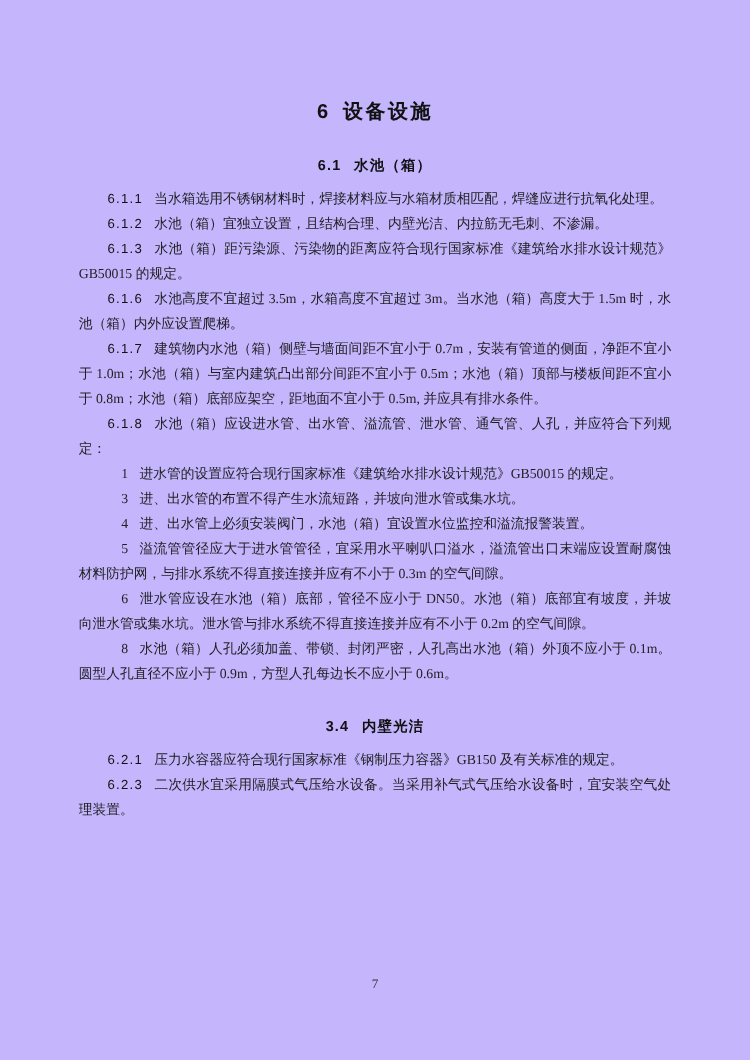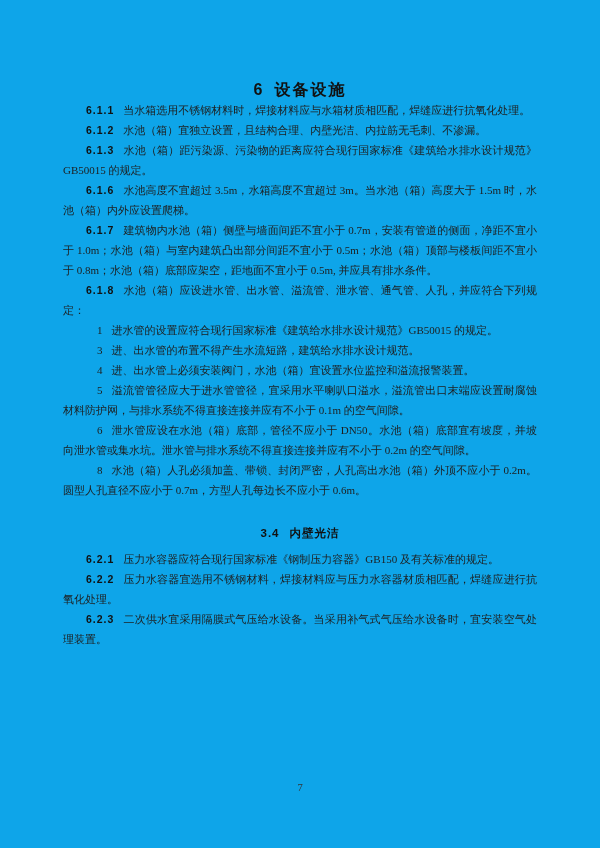--- a/index.html
+++ b/index.html
@@ -11,21 +11,21 @@
     height: 848px;
     background: #ffffff;
     position: relative;
     font-family: "Liberation Serif", "DejaVu Serif", serif;
     color: #1e1e1e;
     overflow: hidden;
   }
   .page {
     position: absolute;
     inset: 0;
-    background: #0ea5e9;
+    background: #c4b5fd;
   }
   .content {
     position: absolute;
     left: 63px;
     top: 80px;
     width: 474px;
   }
   .chapter {
     margin: 0;
     text-align: center;
@@ -56,21 +56,21 @@
   }
   p.clause {
     margin: 0;
     font-size: 11px;
     line-height: 20px;
     text-align: justify;
     text-indent: 23px;
   }
   .cnum {
     font-family: "Liberation Sans", "DejaVu Sans", sans-serif;
-    font-weight: bold;
+    font-weight: normal;
     font-size: 10.5px;
     letter-spacing: 1px;
     margin-right: 9px;
     color: #111;
   }
   p.subitem {
     margin: 0;
     font-size: 11px;
     line-height: 20px;
     text-align: justify;
@@ -90,53 +90,53 @@
   }
 </style>
 </head>
 <body>
 
 <div class="page">
   <div class="content">
 
     <h1 class="chapter"><span class="num">6</span><span>设备设施</span></h1>
 
+    <div class="section-heading"><span class="num">6.1</span><span>水池（箱）</span></div>
 
     <p class="clause"><b class="cnum">6.1.1</b><span>当水箱选用不锈钢材料时，焊接材料应与水箱材质相匹配，焊缝应进行抗氧化处理。</span></p>
 
     <p class="clause"><b class="cnum">6.1.2</b><span>水池（箱）宜独立设置，且结构合理、内壁光洁、内拉筋无毛刺、不渗漏。</span></p>
 
     <p class="clause"><b class="cnum">6.1.3</b><span>水池（箱）距污染源、污染物的距离应符合现行国家标准《建筑给水排水设计规范》GB50015 的规定。</span></p>
 
 
 
     <p class="clause"><b class="cnum">6.1.6</b><span>水池高度不宜超过 3.5m，水箱高度不宜超过 3m。当水池（箱）高度大于 1.5m 时，水池（箱）内外应设置爬梯。</span></p>
 
     <p class="clause"><b class="cnum">6.1.7</b><span>建筑物内水池（箱）侧壁与墙面间距不宜小于 0.7m，安装有管道的侧面，净距不宜小于 1.0m；水池（箱）与室内建筑凸出部分间距不宜小于 0.5m；水池（箱）顶部与楼板间距不宜小于 0.8m；水池（箱）底部应架空，距地面不宜小于 0.5m, 并应具有排水条件。</span></p>
 
     <p class="clause"><b class="cnum">6.1.8</b><span>水池（箱）应设进水管、出水管、溢流管、泄水管、通气管、人孔，并应符合下列规定：</span></p>
 
     <p class="subitem"><span class="inum">1</span><span>进水管的设置应符合现行国家标准《建筑给水排水设计规范》GB50015 的规定。</span></p>
 
 
-    <p class="subitem"><span class="inum">3</span><span>进、出水管的布置不得产生水流短路，建筑给水排水设计规范。</span></p>
+    <p class="subitem"><span class="inum">3</span><span>进、出水管的布置不得产生水流短路，并坡向泄水管或集水坑。</span></p>
 
     <p class="subitem"><span class="inum">4</span><span>进、出水管上必须安装阀门，水池（箱）宜设置水位监控和溢流报警装置。</span></p>
 
-    <p class="subitem"><span class="inum">5</span><span>溢流管管径应大于进水管管径，宜采用水平喇叭口溢水，溢流管出口末端应设置耐腐蚀材料防护网，与排水系统不得直接连接并应有不小于 0.1m 的空气间隙。</span></p>
+    <p class="subitem"><span class="inum">5</span><span>溢流管管径应大于进水管管径，宜采用水平喇叭口溢水，溢流管出口末端应设置耐腐蚀材料防护网，与排水系统不得直接连接并应有不小于 0.3m 的空气间隙。</span></p>
 
     <p class="subitem"><span class="inum">6</span><span>泄水管应设在水池（箱）底部，管径不应小于 DN50。水池（箱）底部宜有坡度，并坡向泄水管或集水坑。泄水管与排水系统不得直接连接并应有不小于 0.2m 的空气间隙。</span></p>
 
 
-    <p class="subitem"><span class="inum">8</span><span>水池（箱）人孔必须加盖、带锁、封闭严密，人孔高出水池（箱）外顶不应小于 0.2m。圆型人孔直径不应小于 0.7m，方型人孔每边长不应小于 0.6m。</span></p>
+    <p class="subitem"><span class="inum">8</span><span>水池（箱）人孔必须加盖、带锁、封闭严密，人孔高出水池（箱）外顶不应小于 0.1m。圆型人孔直径不应小于 0.9m，方型人孔每边长不应小于 0.6m。</span></p>
 
     <div class="section-heading"><span class="num">3.4</span><span>内壁光洁</span></div>
 
     <p class="clause"><b class="cnum">6.2.1</b><span>压力水容器应符合现行国家标准《钢制压力容器》GB150 及有关标准的规定。</span></p>
 
-    <p class="clause"><b class="cnum">6.2.2</b><span>压力水容器宜选用不锈钢材料，焊接材料应与压力水容器材质相匹配，焊缝应进行抗氧化处理。</span></p>
 
     <p class="clause"><b class="cnum">6.2.3</b><span>二次供水宜采用隔膜式气压给水设备。当采用补气式气压给水设备时，宜安装空气处理装置。</span></p>
 
   </div>
 
   <div class="footer">7</div>
 </div>
 
 </body></html>

